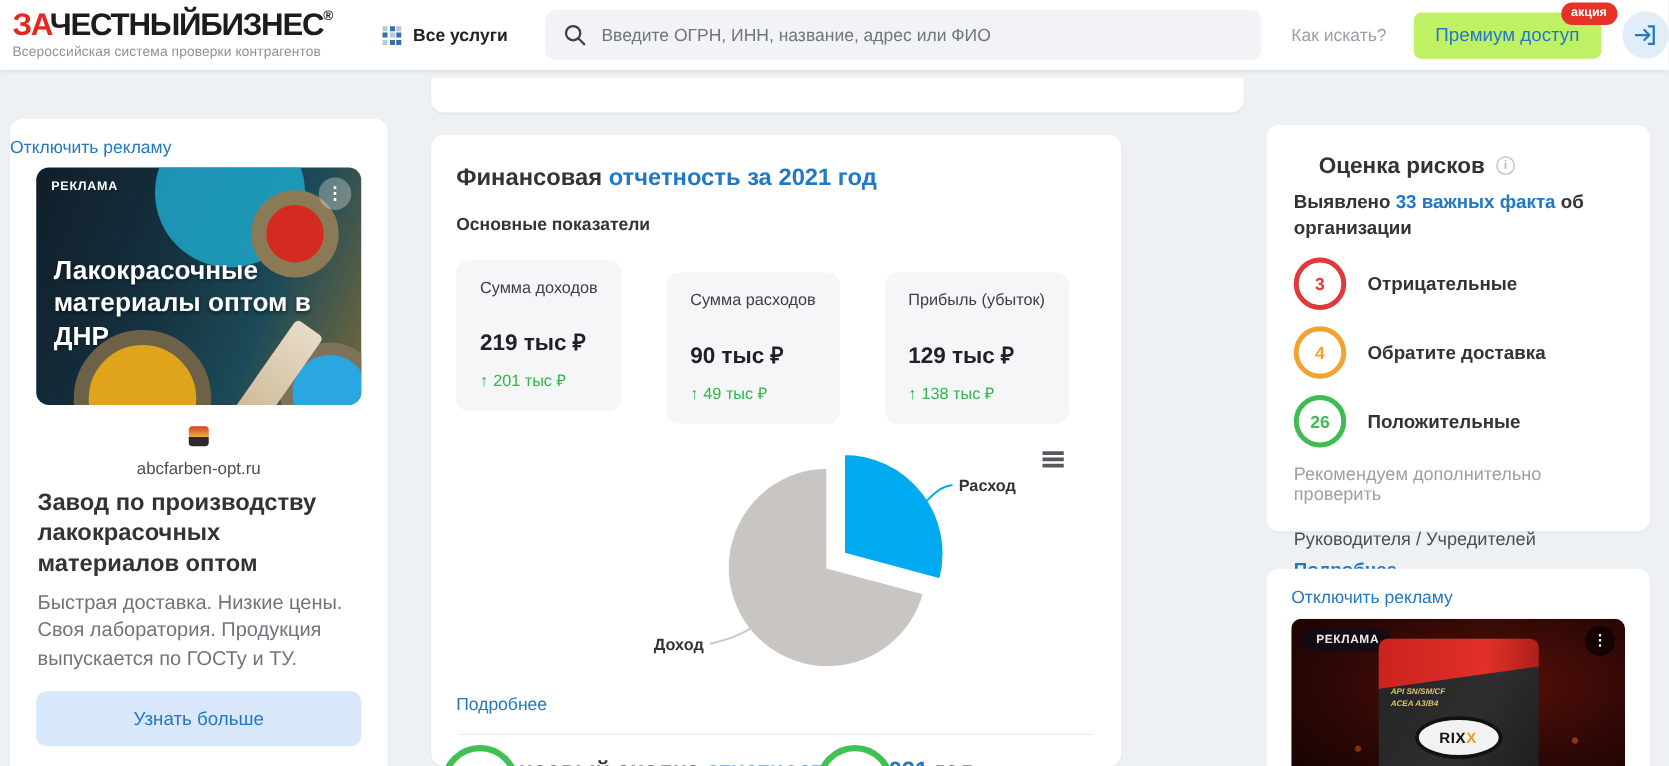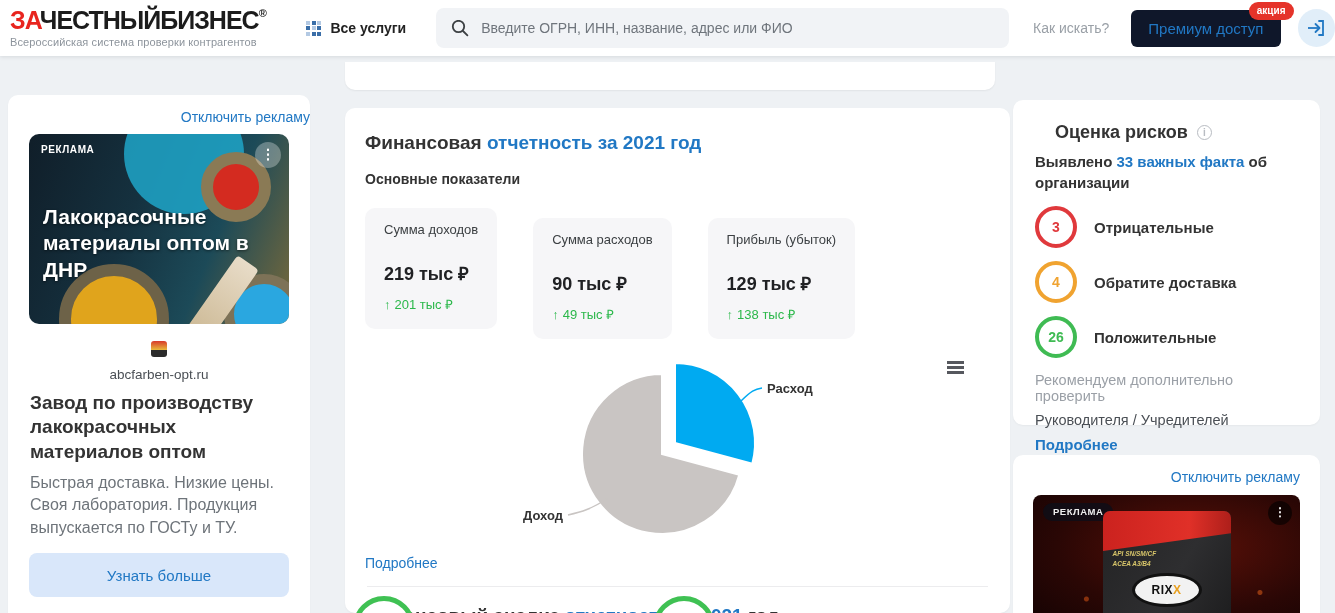--- a/index.html
+++ b/index.html
@@ -18,47 +18,47 @@
   .all-services { display:flex; align-items:center; gap:9px; margin-left:22px; font-size:14px; font-weight:bold; color:#222; cursor:pointer; white-space:nowrap; }
   .grid-icon { display:grid; grid-template-columns:repeat(3,4px); grid-template-rows:repeat(3,4px); gap:1.5px; }
   .grid-icon i { background:#3a6ea8; }
   .grid-icon i:nth-child(1), .grid-icon i:nth-child(3), .grid-icon i:nth-child(5), .grid-icon i:nth-child(7) { background:#b3c9e3; }
   .search { margin-left:30px; width:580px; height:40px; background:#f1f3f6; border-radius:8px; display:flex; align-items:center; padding:0 15px; gap:12px; }
   .search svg { flex:0 0 auto; }
   .search input { border:none; outline:none; background:transparent; font-size:14px; color:#333; width:100%; font-family:"Liberation Sans", sans-serif; }
   .search input::placeholder { color:#6f757c; opacity:1; }
   .how-link { margin-left:24px; font-size:14px; color:#9aa0a7; text-decoration:none; white-space:nowrap; }
   .premium-wrap { position:relative; margin-left:22px; }
-  .premium-btn { background:#0f172a; color:#2178c4; border:none; border-radius:6px; font-size:15px; padding:10px 17px; cursor:pointer; white-space:nowrap; font-family:"Liberation Sans", sans-serif; }
+  .premium-btn { background:#bef264; color:#2178c4; border:none; border-radius:6px; font-size:15px; padding:10px 17px; cursor:pointer; white-space:nowrap; font-family:"Liberation Sans", sans-serif; }
   .promo-badge { position:absolute; top:-8px; right:-13px; background:#e5332a; color:#fff; font-size:10px; font-weight:bold; padding:3px 8px 4px; border-radius:9px; }
   .login-btn { margin-left:17px; width:38px; height:38px; border-radius:50%; background:#e1eef9; display:flex; align-items:center; justify-content:center; cursor:pointer; }
 
   
   .left-card { position:absolute; left:8px; top:95px; width:302px; height:560px; background:#fff; border-radius:10px; box-shadow:0 1px 2px rgba(0,0,0,.04); }
-  .disable-ads { display:block; text-align:right; margin-top:14px; color:#2178c4; font-size:14px; text-decoration:none; }
+  .disable-ads { display:block; text-align:left; margin-top:14px; color:#2178c4; font-size:14px; text-decoration:none; }
   .ad-img { position:relative; margin:9px 21px 0; height:190px; border-radius:10px; overflow:hidden;
             background:linear-gradient(112deg,#101e29 0%,#15313f 40%,#1c4a58 68%,#7a6a3a 100%); }
   .ad-img .c1 { position:absolute; width:120px; height:120px; border-radius:50%; background:#1fa6c9; top:-40px; left:95px; opacity:.85; }
   .ad-img .c2 { position:absolute; width:70px; height:70px; border-radius:50%; background:#d42b20; border:12px solid #8a7a55; top:18px; right:18px; }
   .ad-img .c3 { position:absolute; width:110px; height:110px; border-radius:50%; background:#e0a41c; border:12px solid #6d6248; bottom:-50px; left:30px; }
   .ad-img .c4 { position:absolute; width:80px; height:80px; border-radius:50%; background:#2aa7e0; border:10px solid #7d7257; bottom:-30px; right:-15px; }
   .ad-img .brush { position:absolute; width:26px; height:95px; background:linear-gradient(#e8dcc8,#cbb792); bottom:-25px; right:55px; transform:rotate(35deg); border-radius:4px; }
   .ad-mark { position:absolute; top:10px; left:12px; color:#fff; font-size:10px; font-weight:bold; letter-spacing:.6px; }
   .ad-dots { position:absolute; top:8px; right:8px; width:26px; height:26px; border-radius:50%; background:rgba(255,255,255,.3); color:#fff; font-size:14px; font-weight:bold; text-align:center; line-height:25px; cursor:pointer; }
   .ad-img-text { position:absolute; left:14px; top:70px; width:230px; color:#fff; font-weight:bold; font-size:21px; line-height:1.25; text-shadow:0 1px 3px rgba(0,0,0,.55); }
   .site-row { display:flex; align-items:center; gap:10px; margin:17px 22px 0; font-size:13.5px; color:#4a4f55;flex-direction:column; }
   .favicon { width:16px; height:16px; border-radius:3px; background:linear-gradient(180deg,#d83a2b 0%,#e8b73a 55%,#2b2b2b 56%,#2b2b2b 100%); flex:0 0 auto; }
   .ad-headline { display:block; margin:9px 22px 0; font-size:19px; font-weight:bold; color:#333; line-height:1.28; text-decoration:none; }
   .ad-body { margin:8px 22px 0; font-size:16px; color:#6e747a; line-height:1.4; }
   .ad-cta { display:block; margin:14px 21px 0; width:260px; height:44px; background:#d9e7fa; color:#2178c4; font-size:15px; border:none; border-radius:8px; cursor:pointer; font-family:"Liberation Sans", sans-serif; }
 
   
   .main-col { position:absolute; left:345px; top:0; width:650px; }
   .card-stub { position:absolute; top:62px; left:0; width:650px; height:28px; background:#fff; border-radius:0 0 10px 10px; box-shadow:0 1px 2px rgba(0,0,0,.06); }
-  .main-card { position:absolute; top:108px; left:0; width:665px; height:505px; background:#fff; border-radius:10px; padding:24px 20px 0; box-shadow:0 1px 2px rgba(0,0,0,.04); }
+  .main-card { position:absolute; top:108px; left:0; width:552px; height:505px; background:#fff; border-radius:10px; padding:24px 20px 0; box-shadow:0 1px 2px rgba(0,0,0,.04); }
   .sec-title { font-size:19px; font-weight:bold; color:#333; }
   .sec-title .blue { color:#2178c4; }
   .sub-title { font-size:14px; font-weight:bold; color:#333; margin-top:17px; }
   .metrics { display:flex; gap:36px; margin-top:21px; align-items:flex-start; }
   .metric { background:#f6f6f8; border-radius:10px; padding:14px 19px 16px; }
   .metric.shift { margin-top:10px; }
   .metric-label { font-size:13px; color:#3c4043; white-space:nowrap; }
   .metric-value { font-size:18px; font-weight:bold; color:#202124; margin-top:24px; white-space:nowrap; }
   .metric-delta { font-size:13px; color:#2cb84b; margin-top:10px; white-space:nowrap; }
   .metric-delta .up { margin-right:4px; }
@@ -78,21 +78,21 @@
   .info-icon { width:15px; height:15px; border:1.5px solid #b8bcc2; border-radius:50%; color:#b8bcc2; font-size:10px; line-height:13px; text-align:center; font-weight:bold; display:inline-block; }
   .risk-found { margin-top:8px; font-size:15px; font-weight:bold; color:#333; line-height:1.4; }
   .risk-found a { color:#2178c4; text-decoration:none; }
   .risk-row { display:flex; align-items:center; gap:17px; margin-top:13px; }
   .risk-circle { width:42px; height:42px; border-radius:50%; border:4px solid; display:flex; align-items:center; justify-content:center; font-size:14px; font-weight:bold; flex:0 0 auto; }
   .risk-circle.neg { border-color:#e0393c; color:#e0393c; }
   .risk-circle.warn { border-color:#f0a330; color:#f0a330; }
   .risk-circle.pos { border-color:#3fbb53; color:#3fbb53; }
   .risk-label { font-size:15px; font-weight:bold; color:#333; }
   .risk-rec1 { margin-top:14px; font-size:14.5px; color:#9ba0a7; }
-  .risk-rec2 { margin-top:8px; font-size:14.5px; color:#4a4f55; }
+  .risk-rec2 { margin-top:20px; font-size:14.5px; color:#4a4f55; }
   .risk-more { display:inline-block; margin-top:8px; font-size:15px; font-weight:bold; color:#2178c4; text-decoration:none; }
 
   .right-ad-card { position:absolute; left:1013px; top:455px; width:307px; height:200px; background:#fff; border-radius:10px; padding:14px 20px 0; box-shadow:0 1px 2px rgba(0,0,0,.04); }
   .oil-ad { position:relative; margin-top:10px; height:130px; border-radius:8px; overflow:hidden;
             background:radial-gradient(circle at 20% 80%, rgba(230,90,20,.5) 0 2px, transparent 3px),
                        radial-gradient(circle at 70% 30%, rgba(240,120,30,.55) 0 2px, transparent 3px),
                        radial-gradient(circle at 85% 75%, rgba(235,100,25,.5) 0 2px, transparent 3px),
                        radial-gradient(circle at 40% 20%, rgba(250,140,40,.4) 0 2px, transparent 3px),
                        radial-gradient(ellipse at 60% 40%, #5a1008 0%, #2a0705 60%, #140303 100%); }
   .oil-mark { position:absolute; top:8px; left:10px; background:rgba(12,14,24,.8); color:#eee; font-size:9.5px; font-weight:bold; letter-spacing:.5px; padding:3px 10px 4px; border-radius:10px; }

